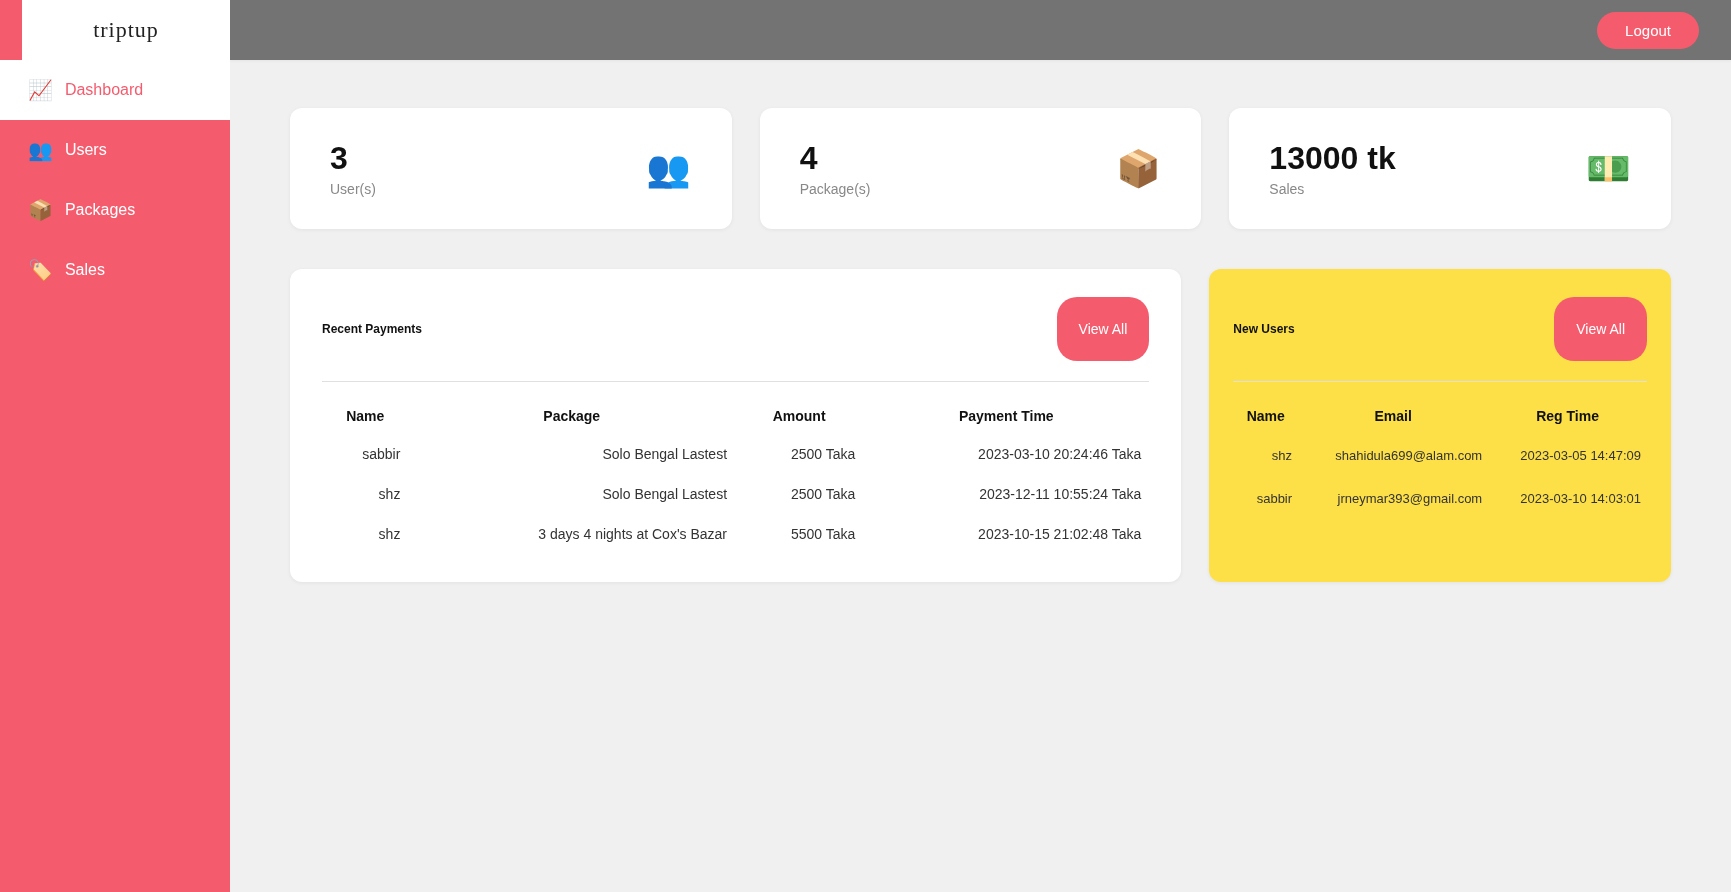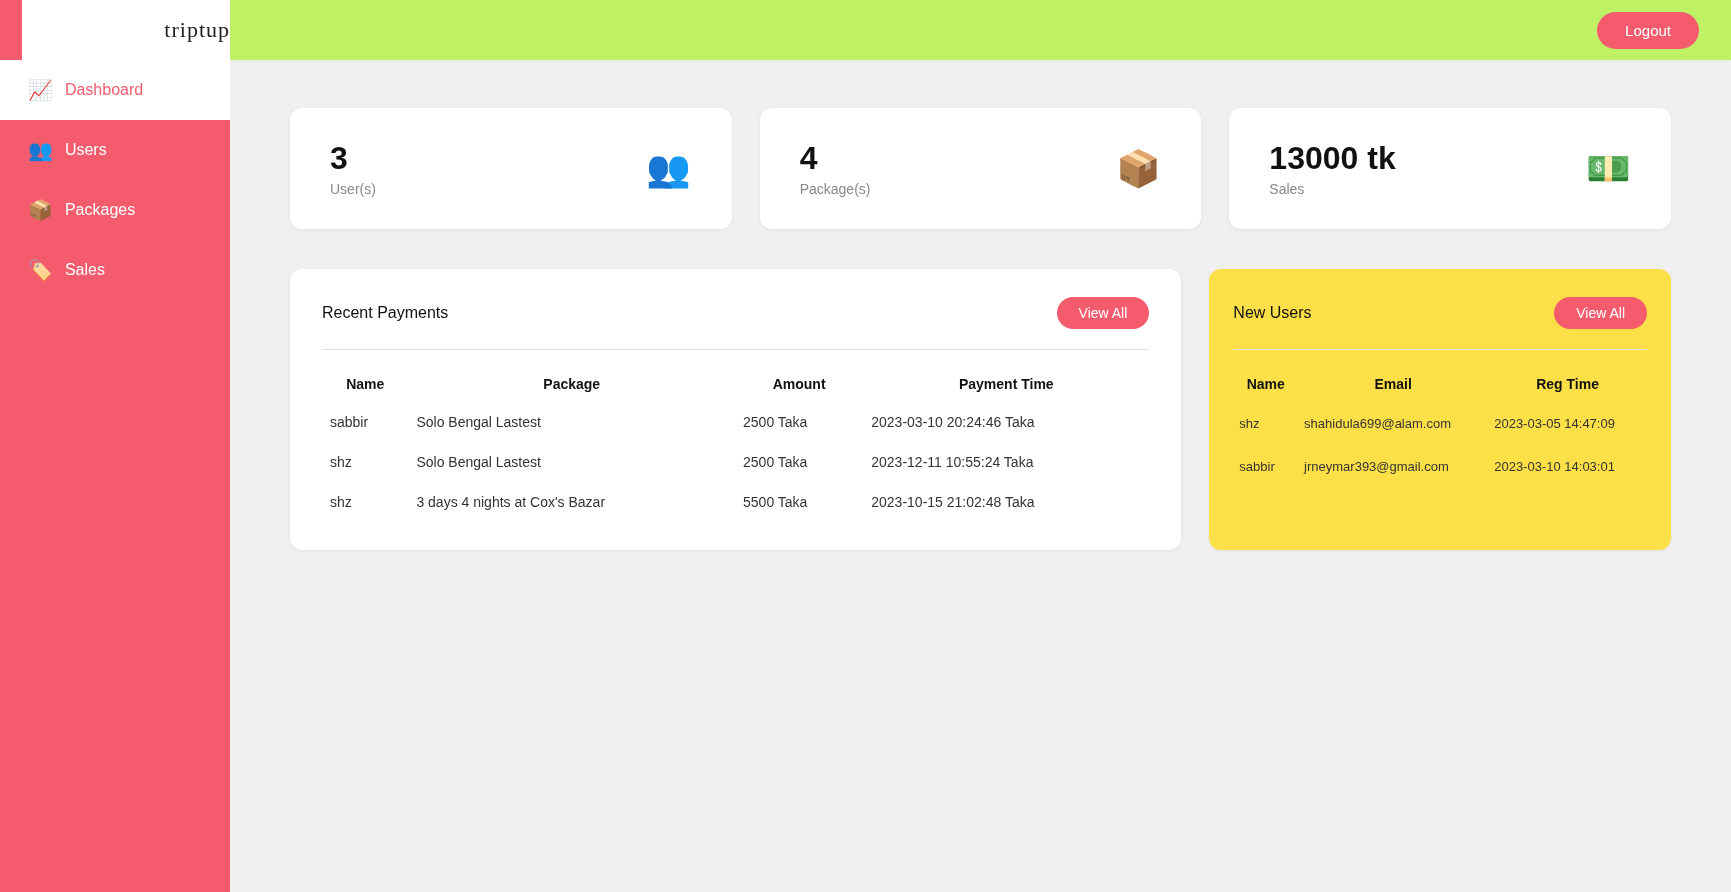--- a/index.html
+++ b/index.html
@@ -12,21 +12,21 @@
       background: #f45c6e;
       display: flex;
       flex-direction: column;
       height: 100vh;
     }
     .sidebar-logo-area {
       background: white;
       height: 60px;
       display: flex;
       align-items: center;
-      justify-content: flex-end;
+      justify-content: center;
       margin-left: 22px;
     }
     .sidebar-logo {
       font-family: cursive;
       font-size: 22px;
       color: #222;
       letter-spacing: 1px;
     }
     .sidebar-item {
       display: flex;
@@ -45,21 +45,21 @@
     .sidebar-item .icon { font-size: 20px; }
 
     
     .main-area {
       flex: 1;
       display: flex;
       flex-direction: column;
       overflow: auto;
     }
     .header {
-      background: #bef264;
+      background: #737373;
       height: 60px;
       display: flex;
       align-items: center;
       justify-content: flex-end;
       padding: 0 32px;
       box-shadow: 0 1px 3px rgba(0,0,0,0.05);
     }
     .logout-btn {
       background: #f45c6e;
       color: white;
@@ -123,30 +123,30 @@
       flex: 2;
       box-shadow: 0 1px 4px rgba(0,0,0,0.06);
     }
     .card-header {
       display: flex;
       align-items: center;
       justify-content: space-between;
       margin-bottom: 20px;
     }
     .card-title {
-      font-size: 16px;
-      font-weight: 400;
+      font-size: 12px;
+      font-weight: 700;
       color: #111;
     }
     .view-all-btn {
       background: #f45c6e;
       color: white;
       border: none;
       border-radius: 20px;
-      padding: 8px 22px;
+      padding: 24px 22px;
       font-size: 14px;
       cursor: pointer;
       font-weight: 500;
     }
     .table-divider {
       border: none;
       border-top: 1.5px solid #e0e0e0;
       margin-bottom: 16px;
     }
     table {
@@ -157,21 +157,21 @@
       font-size: 14px;
       font-weight: 700;
       color: #111;
       padding: 10px 8px;
       text-align: center;
     }
     tbody td {
       font-size: 14px;
       color: #333;
       padding: 12px 8px;
-      text-align: left;
+      text-align: right;
     }
 
     
     .users-card {
       background: #fde047;
       border-radius: 12px;
       padding: 28px 24px;
       flex: 1;
       box-shadow: 0 1px 4px rgba(0,0,0,0.06);
     }

